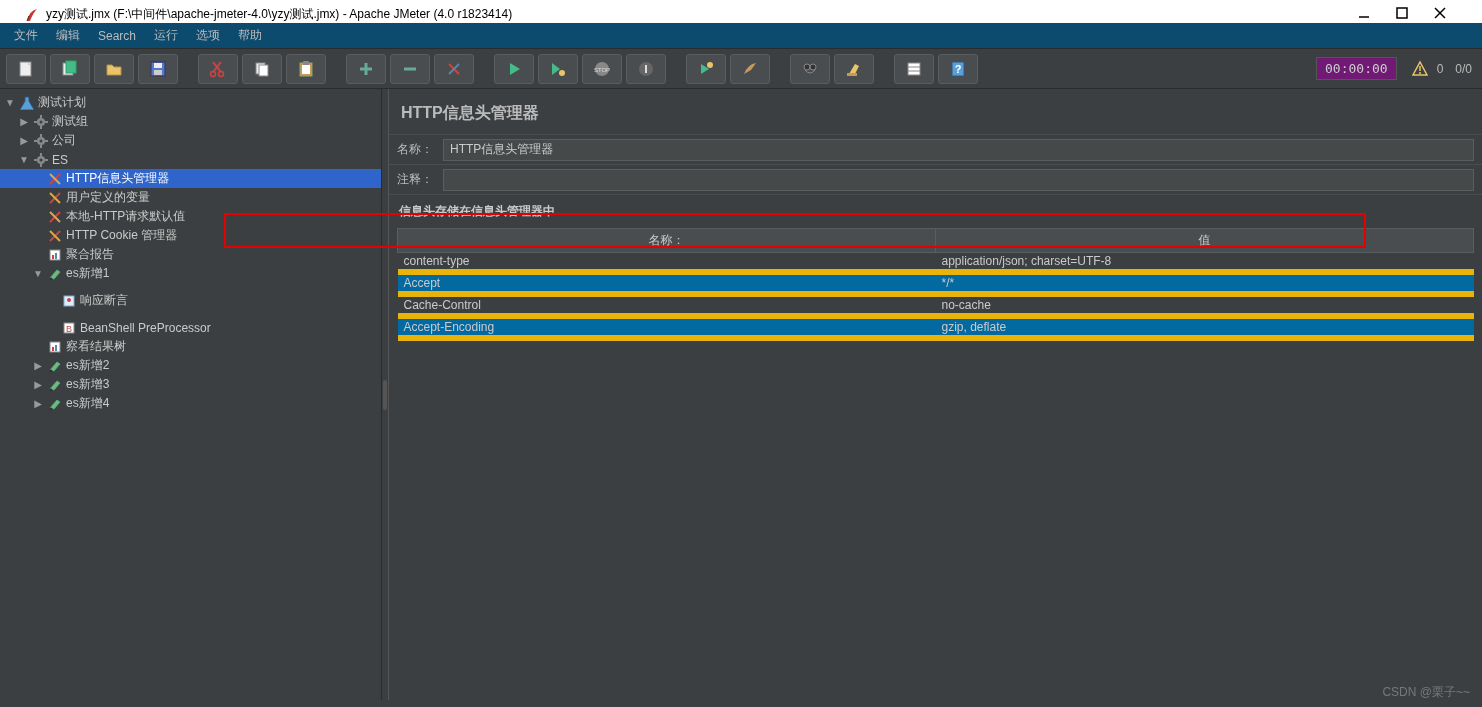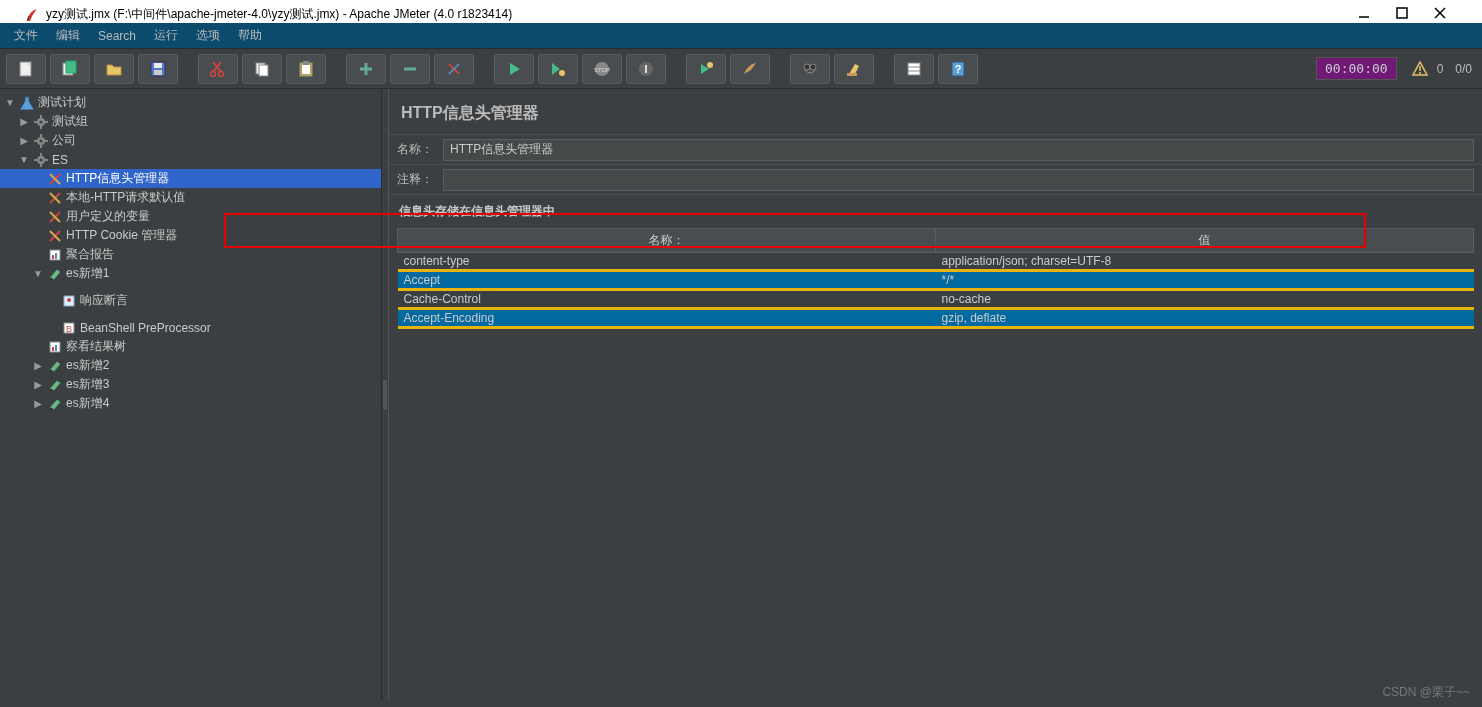--- a/index.html
+++ b/index.html
@@ -48,21 +48,21 @@
 
 .panel-title { font-size: 16px; font-weight: bold; color: #bbb; padding: 14px 12px 10px; }
 .form-row { display: flex; align-items: center; padding: 2px 8px; gap: 6px; border-top: 1px solid #4a4d4f; }
 .form-label { width: 40px; color: #bbb; padding: 4px 0; }
 .form-input { flex: 1; background: #45494a; border: 1px solid #5a5d5f; color: #ccc; padding: 3px 6px; font-size: 12px; outline: none; }
 .section-header { padding: 8px 10px; color: #cacaca; border-top: 1px solid #4a4d4f; font-weight:bold; }
 
 
 .htable { border-collapse: collapse; width: calc(100% - 16px); margin: 0 8px; }
 .htable th { background: #4a4d4f; color: #cacaca; font-weight: normal; padding: 3px 6px; border: 1px solid #5a5d5f; text-align: center; font-size:12px; }
-.htable td { padding: 1px 6px; border-bottom: 3px solid #eab308; color: #cacaca; font-size:12px; height:17px; }
+.htable td { padding: 1px 6px; border-bottom: 6px solid #eab308; color: #cacaca; font-size:12px; height:17px; }
 .htable tr.alt td { background: #0369a1; }
 .highlight-box { position: absolute; border: 2px solid #e60000; pointer-events: none; }
 
 
 .watermark { position: absolute; bottom: 6px; right: 12px; color: #777; font-size: 12px; }
 
 svg { display: block; }
 </style>
 </head>
 <body>
@@ -315,31 +315,31 @@
           <span class="tree-label">HTTP信息头管理器</span>
         </div>
         <div class="tree-row indent-2">
           <span class="tree-toggle"></span>
           <span class="tree-icon">
             <svg width="14" height="14">
               <line x1="2" y1="12" x2="12" y2="2" stroke="#c44" stroke-width="2"></line>
               <line x1="2" y1="2" x2="12" y2="12" stroke="#d8a84a" stroke-width="2"></line>
             </svg>
           </span>
-          <span class="tree-label">本地-HTTP请求默认值</span>
+          <span class="tree-label">用户定义的变量</span>
         </div>
         <div class="tree-row indent-2">
           <span class="tree-toggle"></span>
           <span class="tree-icon">
             <svg width="14" height="14">
               <line x1="2" y1="12" x2="12" y2="2" stroke="#c44" stroke-width="2"></line>
               <line x1="2" y1="2" x2="12" y2="12" stroke="#d8a84a" stroke-width="2"></line>
             </svg>
           </span>
-          <span class="tree-label">用户定义的变量</span>
+          <span class="tree-label">本地-HTTP请求默认值</span>
         </div>
         <div class="tree-row indent-2">
           <span class="tree-toggle"></span>
           <span class="tree-icon">
             <svg width="14" height="14">
               <line x1="2" y1="12" x2="12" y2="2" stroke="#c44" stroke-width="2"></line>
               <line x1="2" y1="2" x2="12" y2="12" stroke="#d8a84a" stroke-width="2"></line>
             </svg>
           </span>
           <span class="tree-label">HTTP Cookie 管理器</span>

